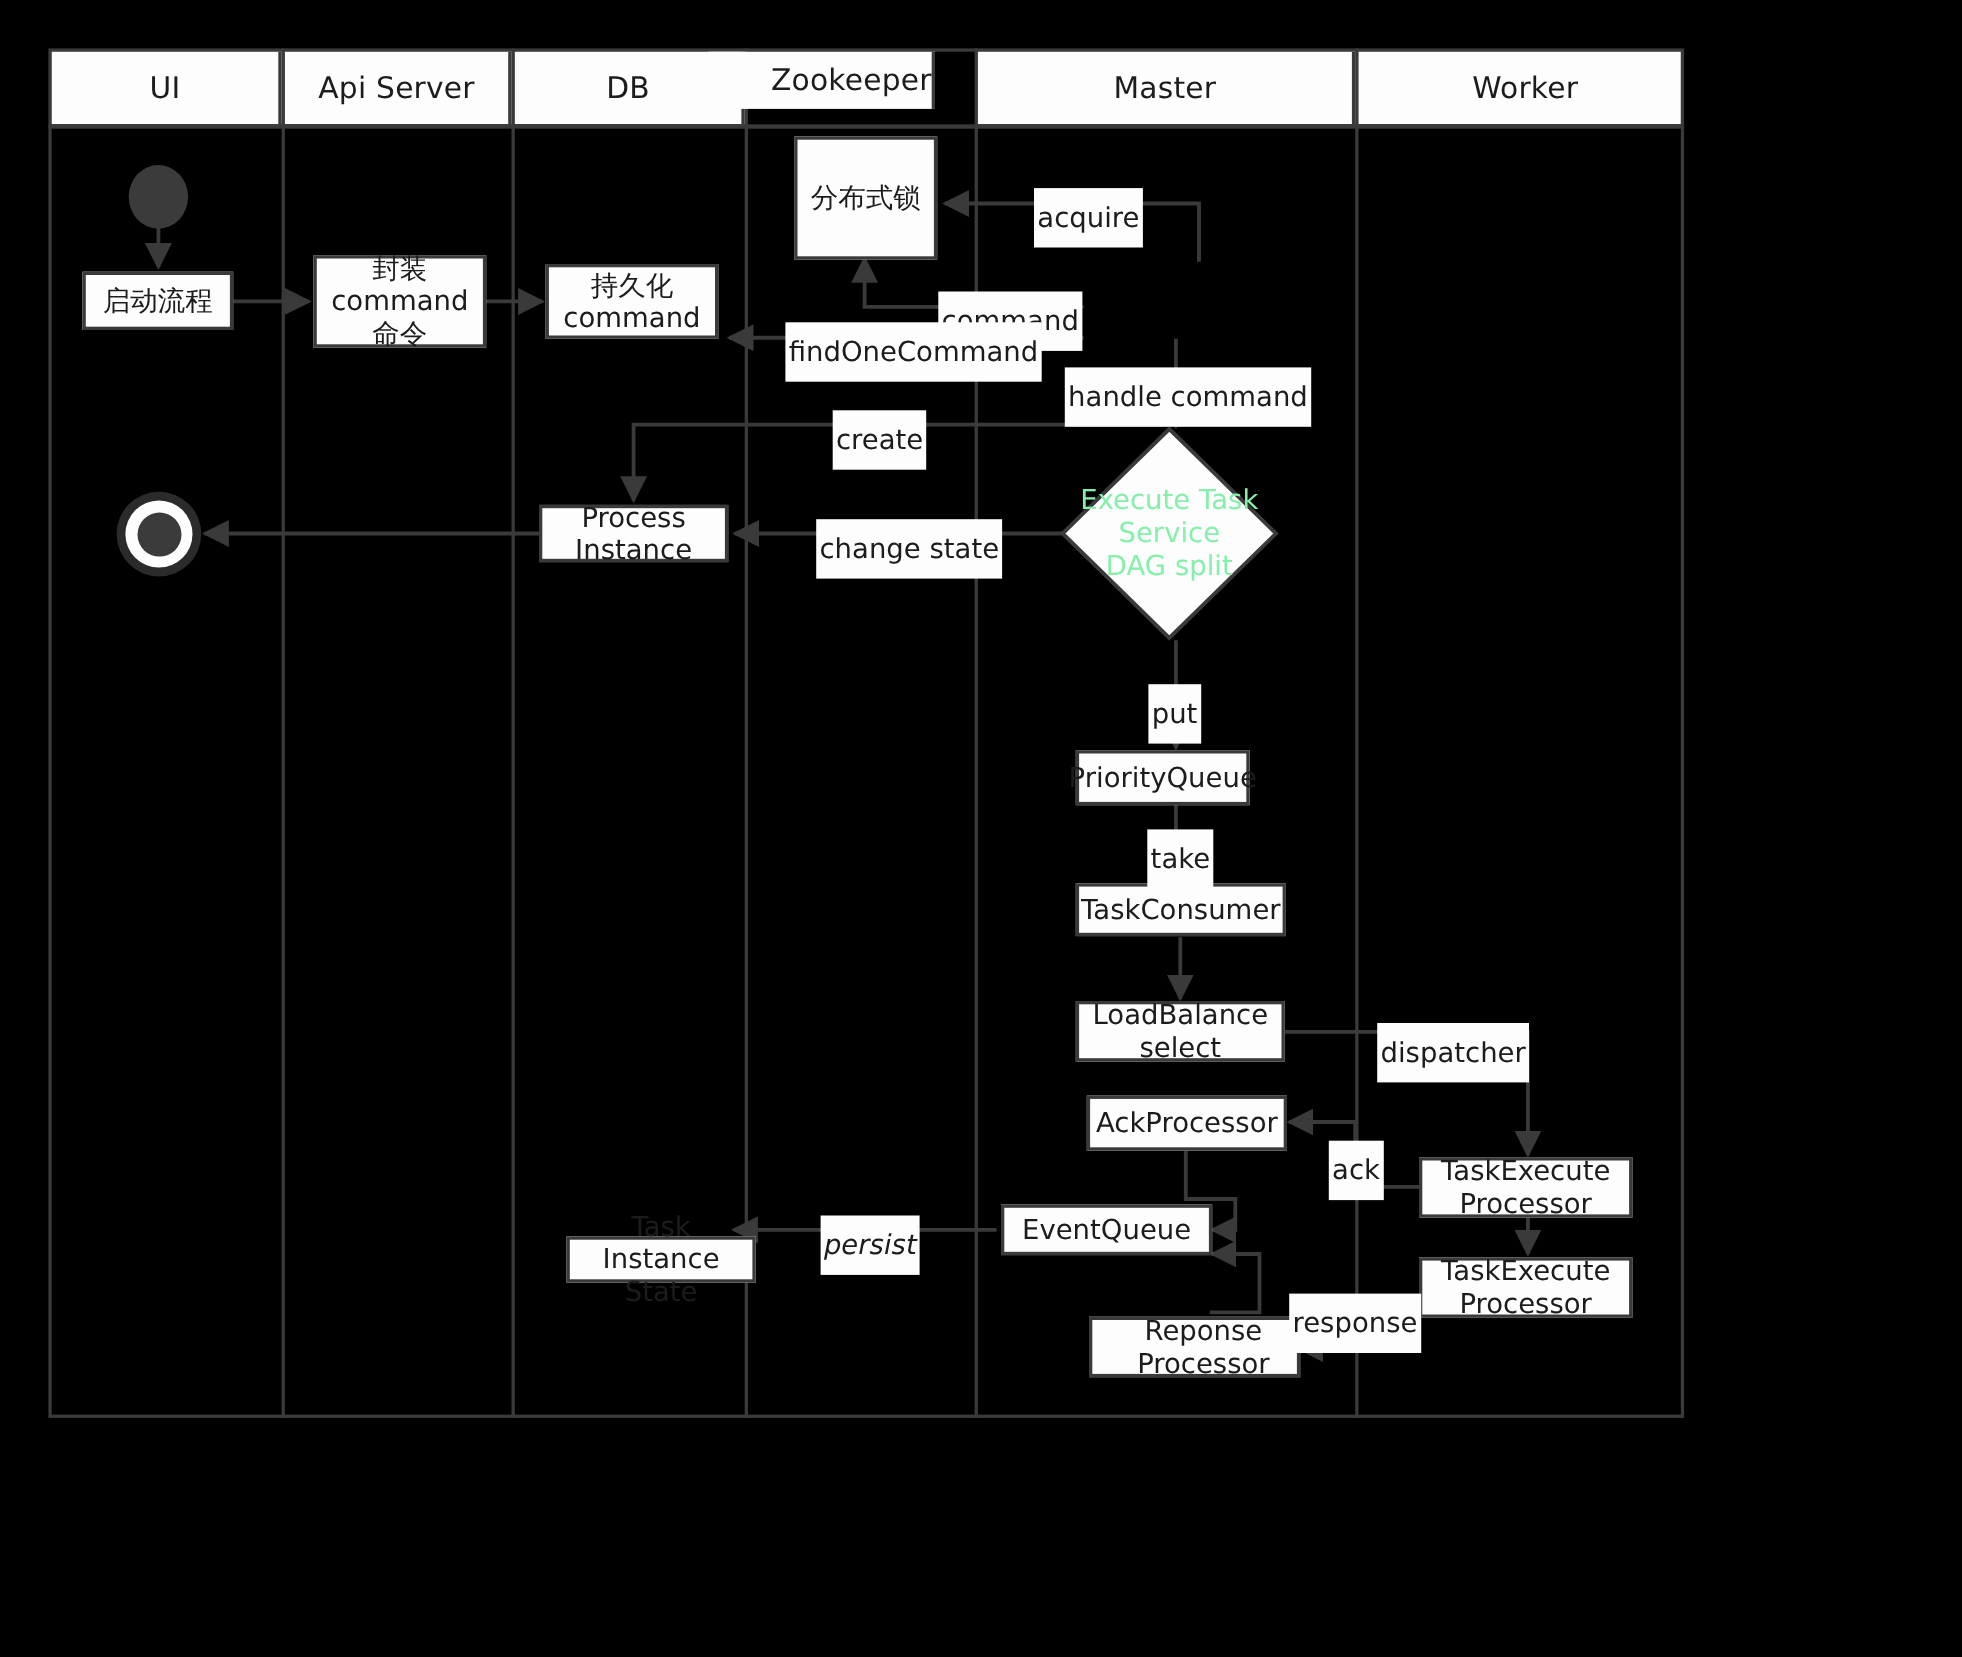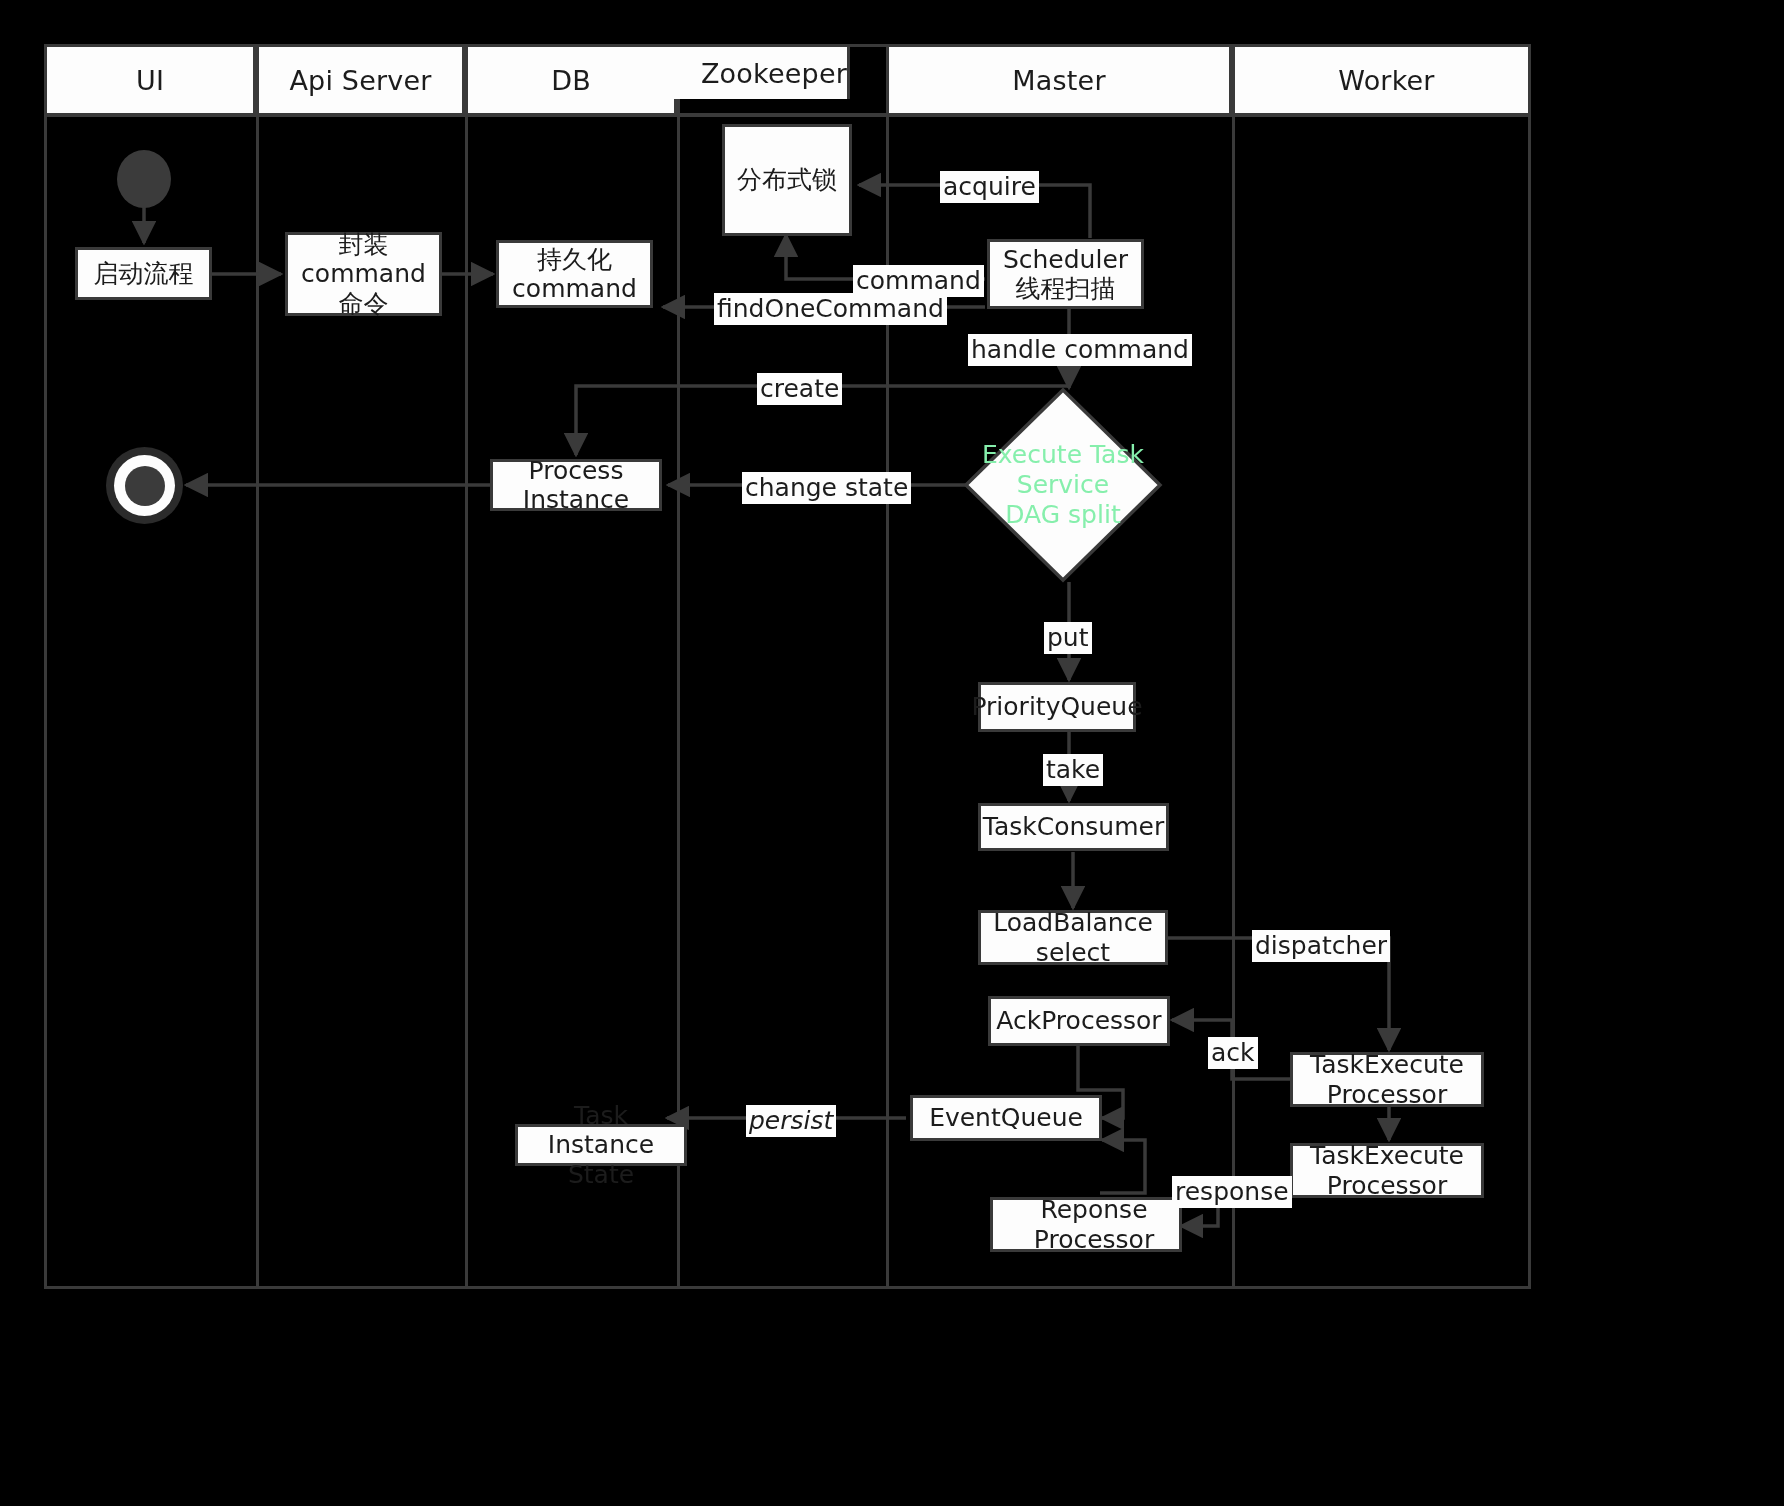--- a/index.html
+++ b/index.html
@@ -112,21 +112,21 @@
     width: 1784px;
     height: 1506px;
     pointer-events: none;
   }
   .edge-label {
     position: absolute;
     background: #fdfdfd;
     color: #1c1c1c;
     font-size: 25px;
     line-height: 1.1;
-    padding: 2px 3px;
+    padding: 13px 3px;
     white-space: nowrap;
   }
 </style>
 </head>
 <body>
 
 <div id="canvas">
 
   <div class="lane-frame" style="left:44px; top:44px; width:1487px; height:1245px;"></div>
 
@@ -220,24 +220,20 @@
 
   <div class="node" style="left:496px; top:240px; width:157px; height:68px;">
     <span>持久化
 command</span>
   </div>
 
   <div class="node" style="left:722px; top:124px; width:130px; height:112px;">
     <span>分布式锁</span>
   </div>
 
-  <div class="node" style="left:987px; top:239px; width:157px; height:70px;">
-    <span>Scheduler
-线程扫描</span>
-  </div>
 
   <div class="node" style="left:490px; top:459px; width:172px; height:52px;">
     <span>Process
 Instance</span>
   </div>
 
   <div class="end-node-outer" style="left:106px; top:447px; width:77px; height:77px;">
     <div class="end-node-mid" style="width:61px; height:61px;">
       <div class="end-node-in" style="width:40px; height:40px;"></div>
     </div>

